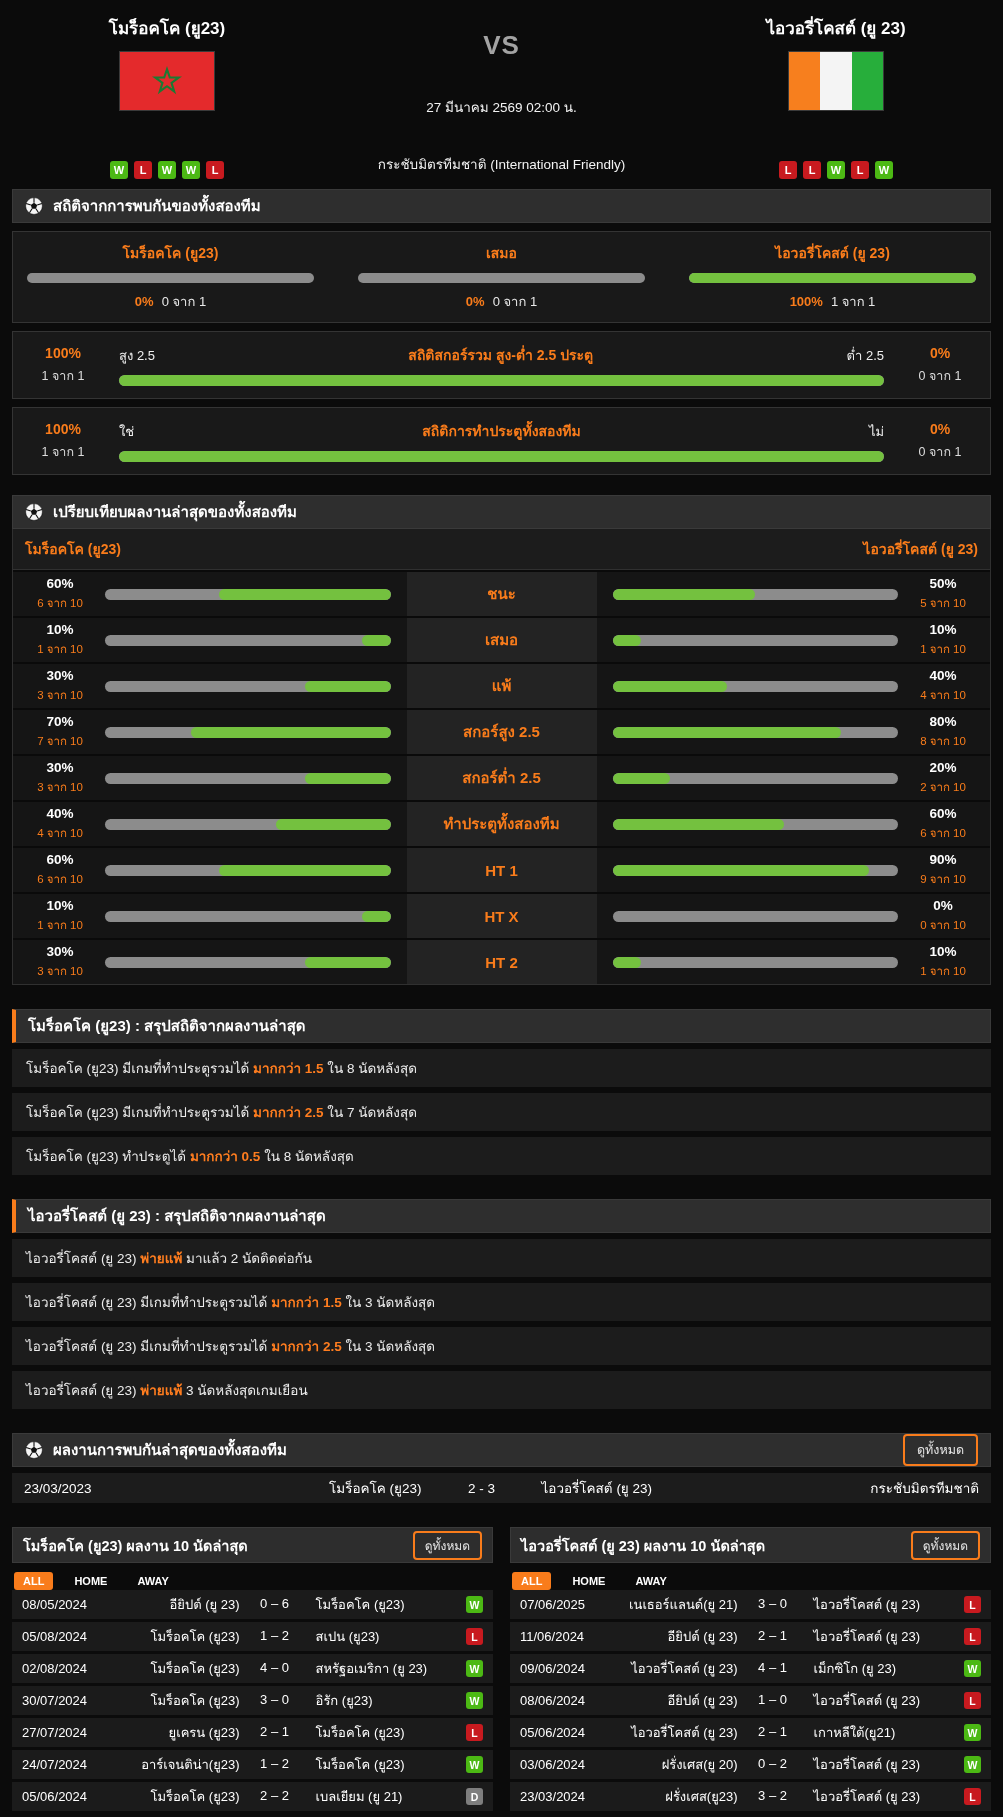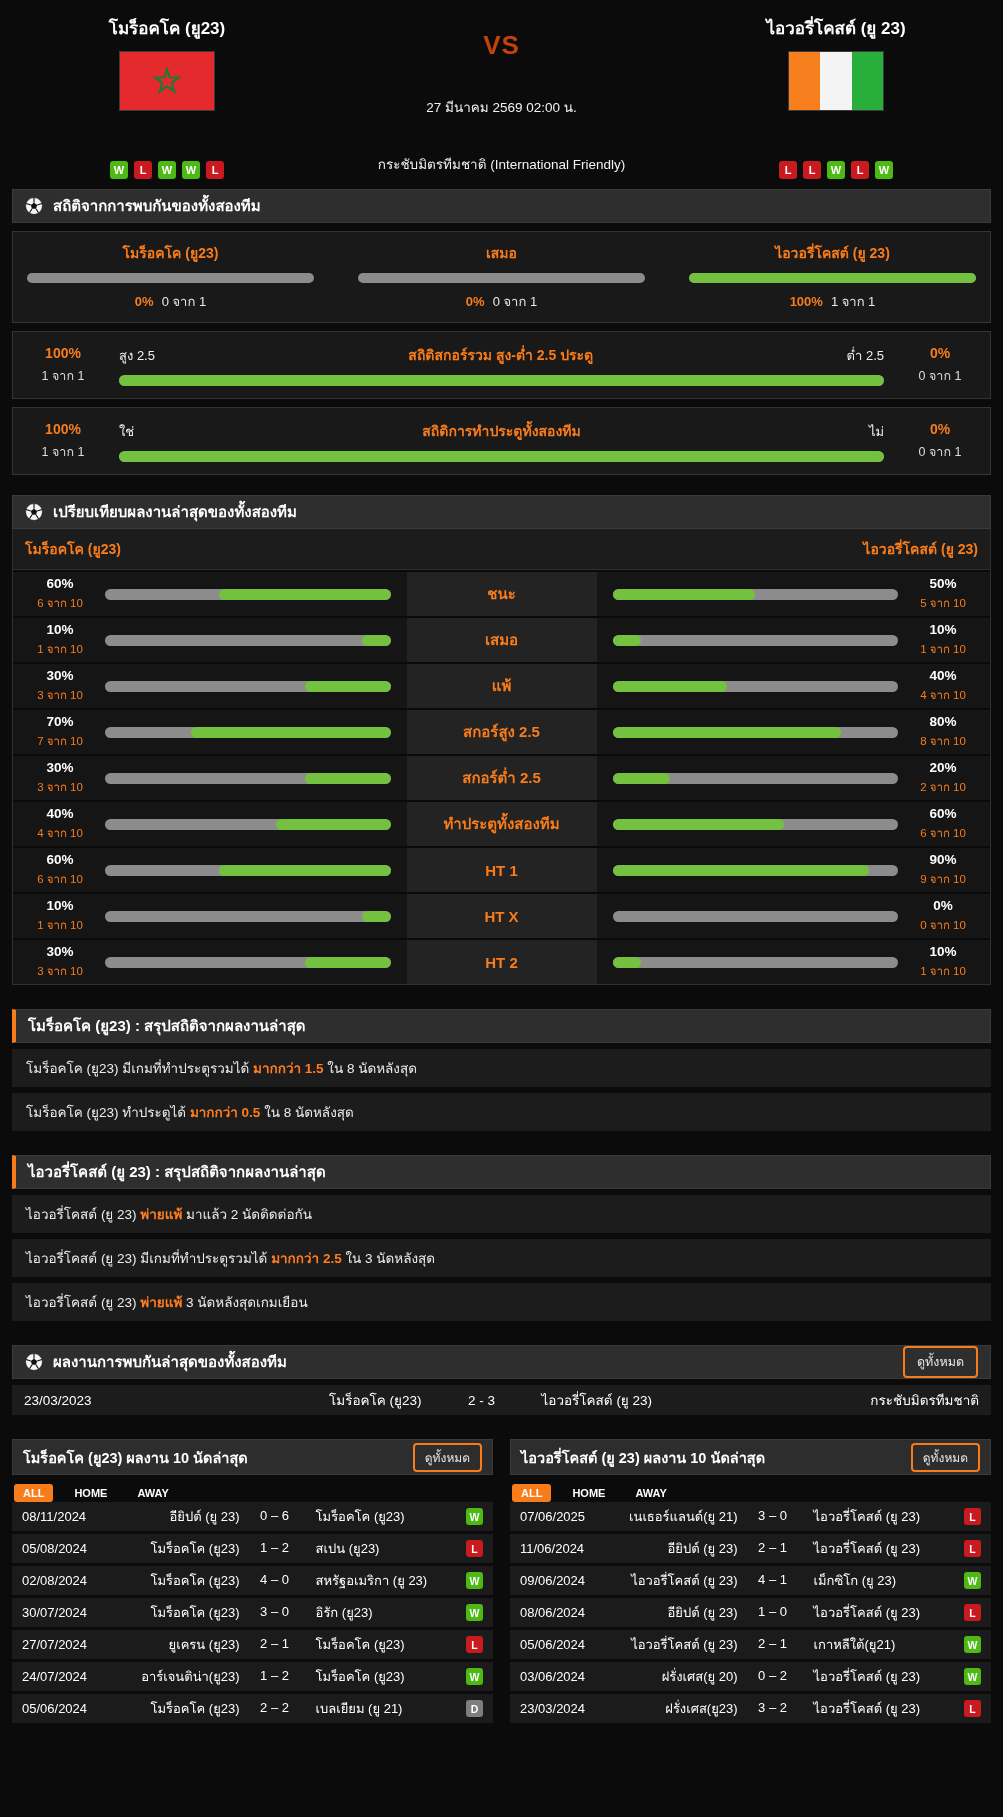--- a/index.html
+++ b/index.html
@@ -12,21 +12,21 @@
   .team-name { font-size:17px; font-weight:bold; }
   .flag { margin-top:10px; width:96px; height:60px; border:1px solid #3a3a3a; position:relative; }
   .flag-mar { background:#e42a2c; display:flex; align-items:center; justify-content:center; }
   .flag-civ { display:flex; }
   .flag-civ i { flex:1; display:block; }
   .civ-o { background:#f77f1e; } .civ-w { background:#f4f4f4; } .civ-g { background:#27ae3b; }
   .form-row { display:flex; gap:6px; margin-top:50px; }
   .fbadge { width:18px; height:18px; border-radius:3px; display:flex; align-items:center; justify-content:center; font-size:11px; font-weight:bold; color:#fff; }
   .W { background:#4cb914; } .L { background:#c81a1f; } .D { background:#7e7e7e; color:#fff; }
   .center-col { display:flex; flex-direction:column; align-items:center; padding-top:16px; gap:9px; }
-  .vs { color:#c2410c; font-size:26px; font-weight:bold; letter-spacing:1px; }
+  .vs { color:#a3a3a3; font-size:26px; font-weight:bold; letter-spacing:1px; }
   .dt, .comp { font-size:13.5px; color:#f2f2f2;margin-top:26px; }
 
   
   .sec-head { margin:10px 12px 0; display:flex; align-items:center; gap:10px; background:#2e2e2e; border:1px solid #3a3a3a; padding:0 12px; height:34px; font-weight:bold; font-size:15px; }
   .sum-head { border-left:4px solid #f97c1b; }
   .btn { margin-left:auto; border:2px solid #f97c1b; border-radius:4px; color:#e8e8e8; font-size:12.5px; padding:4px 12px; background:transparent; cursor:pointer; font-family:inherit; }
 
   
   .bar { background:#8c8c8c; border-radius:6px; overflow:hidden; display:flex; }
   .bar .fill { background:#74c13f; height:100%; border-radius:6px; }
@@ -413,31 +413,33 @@
       </div>
     </div>
 
   <div class="sum-wrap">
     <div class="sec-head sum-head">
       <span>โมร็อคโค (ยู23) : สรุปสถิติจากผลงานล่าสุด</span>
     </div>
     <div>
 
     <div class="sum-row"><span>โมร็อคโค (ยู23)  มีเกมที่ทำประตูรวมได้  </span><span class="hl">มากกว่า  1.5</span><span>  ใน 8 นัดหลังสุด</span></div>
+        <div class="sum-row"><span>โมร็อคโค (ยู23)  มีเกมที่ทำประตูรวมได้  </span><span class="hl">มากกว่า  2.5</span><span>  ใน 7 นัดหลังสุด</span></div>
         <div class="sum-row"><span>โมร็อคโค (ยู23)  ทำประตูได้  </span><span class="hl">มากกว่า  0.5</span><span>  ใน 8 นัดหลังสุด</span></div>
       </div>
   </div>
 
   <div class="sum-wrap">
     <div class="sec-head sum-head">
       <span>ไอวอรี่โคสต์ (ยู 23) : สรุปสถิติจากผลงานล่าสุด</span>
     </div>
     <div>
 
     <div class="sum-row"><span>ไอวอรี่โคสต์ (ยู 23)  </span><span class="hl">พ่ายแพ้</span><span>  มาแล้ว 2 นัดติดต่อกัน</span></div>
+        <div class="sum-row"><span>ไอวอรี่โคสต์ (ยู 23)  มีเกมที่ทำประตูรวมได้  </span><span class="hl">มากกว่า  1.5</span><span>  ใน 3 นัดหลังสุด</span></div>
         <div class="sum-row"><span>ไอวอรี่โคสต์ (ยู 23)  มีเกมที่ทำประตูรวมได้  </span><span class="hl">มากกว่า  2.5</span><span>  ใน 3 นัดหลังสุด</span></div>
         <div class="sum-row"><span>ไอวอรี่โคสต์ (ยู 23)  </span><span class="hl">พ่ายแพ้</span><span>  3 นัดหลังสุดเกมเยือน</span></div>
       </div>
   </div>
 
   <div class="sec-head" style="margin-top:24px">
     <svg class="ball" viewBox="0 0 32 32" width="18" height="18">
         <circle cx="16" cy="16" r="15" fill="#f5f5f5" stroke="#000"></circle>
         <polygon points="16,10 21.7,14.2 19.5,20.8 12.5,20.8 10.3,14.2" fill="#111"></polygon>
         <path d="M16 1v9M10.3 14.2 2 11.5M21.7 14.2 30 11.5M12.5 20.8 8 28M19.5 20.8 24 28" stroke="#111" stroke-width="2" fill="none"></path>
@@ -465,21 +467,21 @@
       </div>
       <div class="tabs">
 
       <span class="tab tab-active">ALL</span>
           <span class="tab tab-plain">HOME</span>
           <span class="tab tab-plain">AWAY</span>
         </div>
       <div>
 
       <div class="mrow">
-            <span class="m-date">08/11/2024</span>
+            <span class="m-date">08/05/2024</span>
             <span class="m-home">อียิปต์ (ยู 23)</span>
             <span class="m-score">
               <span>0 – 6</span>
             </span>
             <span class="m-away">โมร็อคโค (ยู23)</span>
             <span class="badge W">W</span>
           </div>
           <div class="mrow">
             <span class="m-date">05/08/2024</span>
             <span class="m-home">โมร็อคโค (ยู23)</span>

